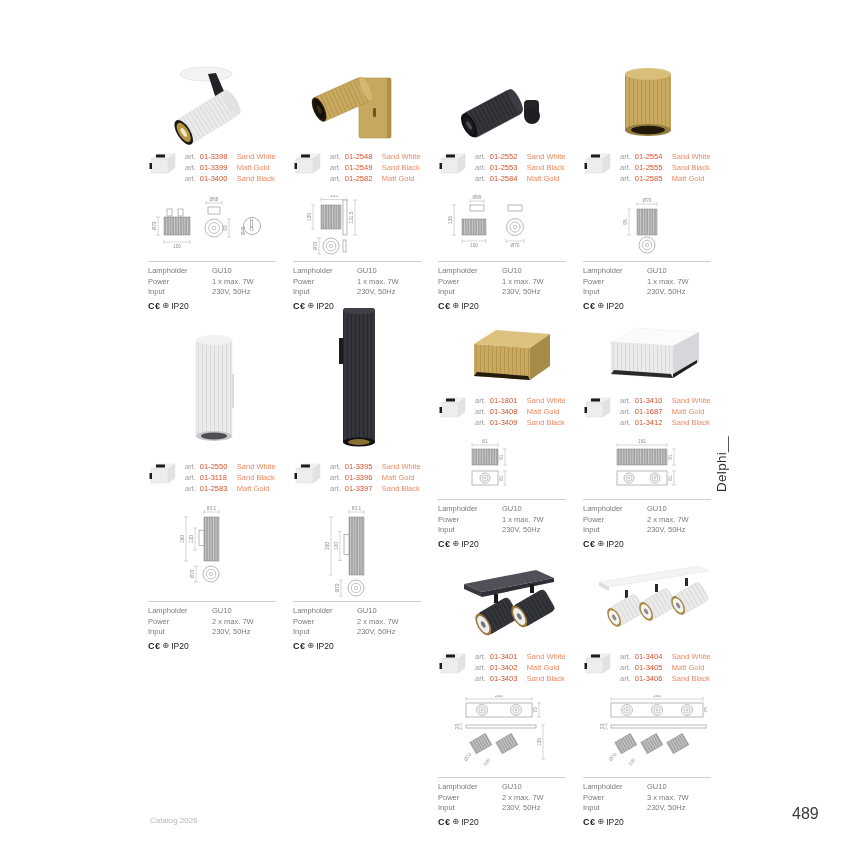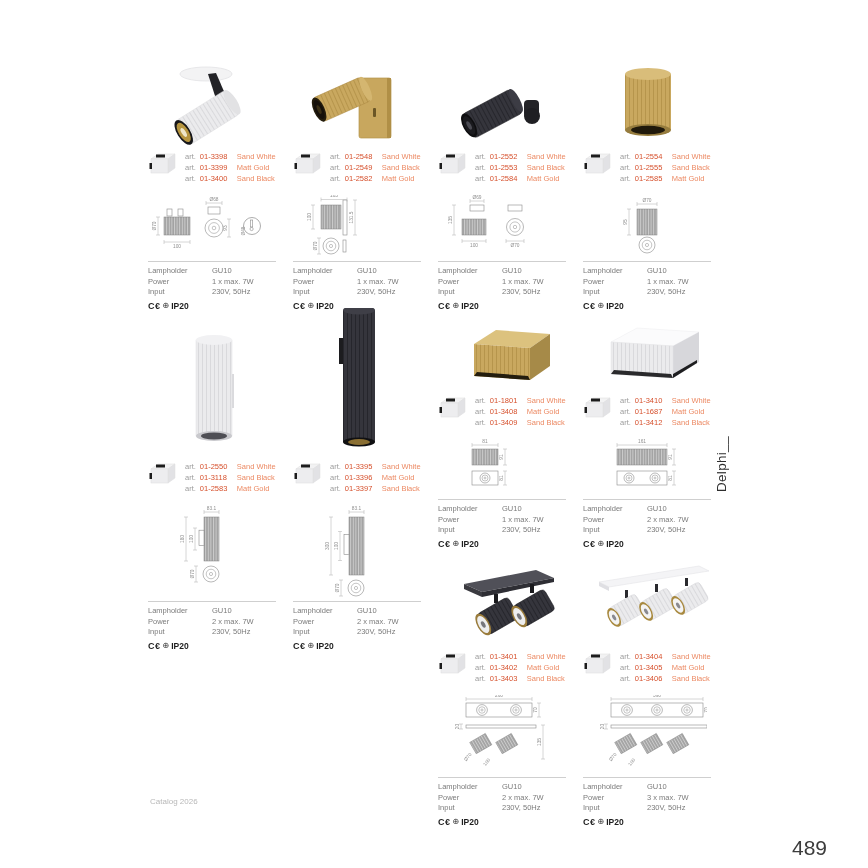--- a/index.html
+++ b/index.html
@@ -15,26 +15,26 @@
   .art-code{color:#d6502c;font-weight:normal;min-width:33px;}
   .art-finish{color:#ec8a64;}
   .diagram{overflow:hidden;}
   .specs{margin-top:0;}
   .spec-divider{border-top:1px solid #cfcfcf;margin-bottom:4px;}
   .spec-row{display:flex;font-size:7.5px;line-height:10.5px;color:#7b7b7b;}
   .spec-label{width:64px;}
   .cert-row{margin-top:3px;display:flex;align-items:center;gap:2px;color:#1e1e1e;}
   .ce{font-weight:600;font-size:9px;letter-spacing:0.5px;}
   .earth{font-size:8px;line-height:8px;}
-  .ip{font-weight:700;font-size:8.5px;}
+  .ip{font-weight:400;font-size:8.5px;}
   .side-label{position:absolute;left:714px;top:396px;height:96px;
       writing-mode:vertical-rl;transform:rotate(180deg);
       font-size:13.5px;color:#2e2e2e;letter-spacing:0.3px;}
-  .footer-left{position:absolute;left:150px;top:797px;font-size:8px;color:#b8b8b8;}
-  .page-number{position:absolute;left:792px;top:836px;font-size:21px;color:#3c3c3c;}
+  .footer-left{position:absolute;left:150px;top:816px;font-size:8px;color:#b8b8b8;}
+  .page-number{position:absolute;left:792px;top:805px;font-size:16px;color:#3c3c3c;}
 </style>
 </head>
 <body>
 
 <div id="canvas">
   <div class="side-label">Delphi__</div>
   <div class="footer-left">Catalog 2026</div>
   <div class="page-number">489</div>
 <div class="card" style="left: 148px; top: 58px;">
     <div class="photo" style="height: 90px;">

